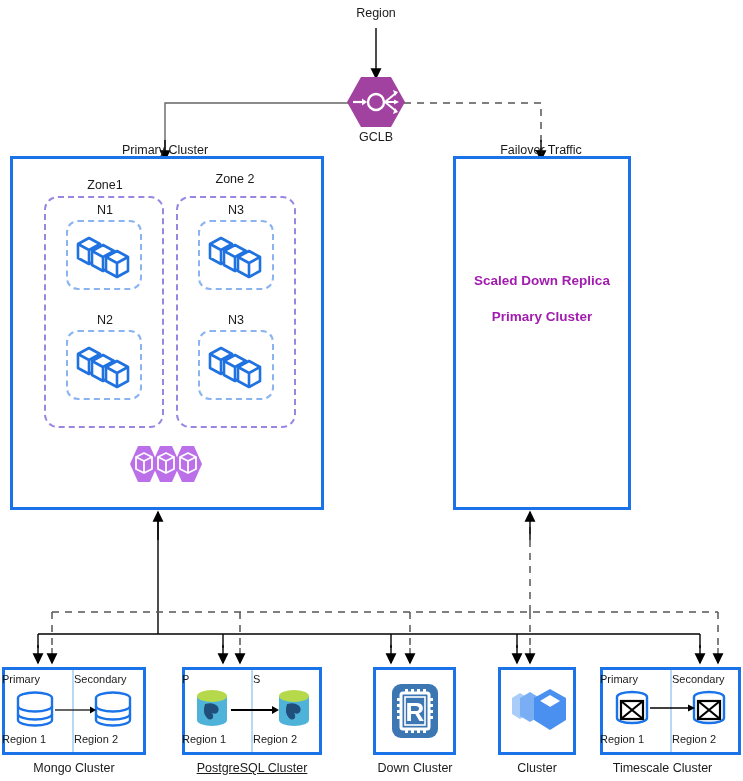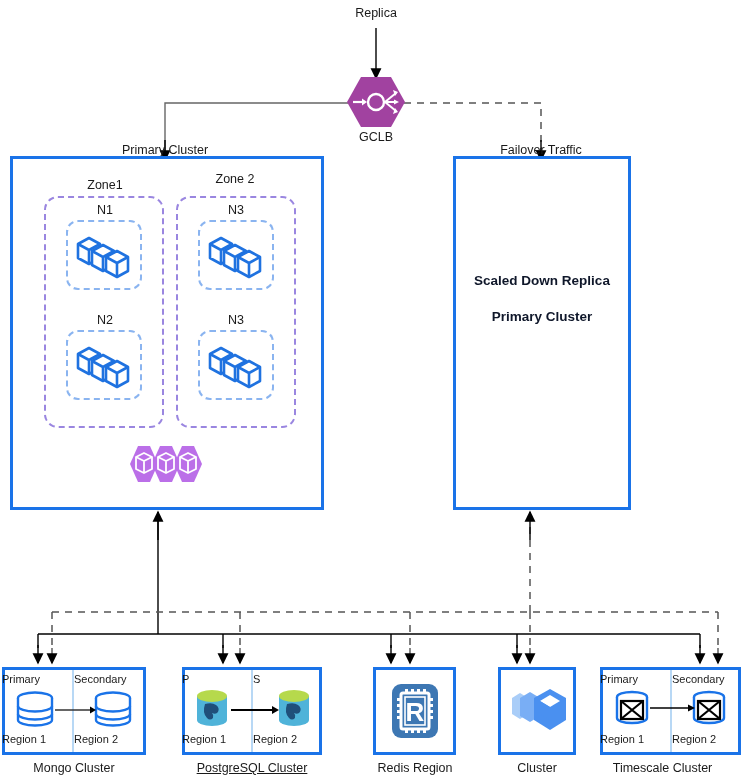--- a/index.html
+++ b/index.html
@@ -5,21 +5,21 @@
   html,body{margin:0;padding:0;background:#ffffff;}
   body{width:743px;height:781px;position:relative;overflow:hidden;
        font-family:"Liberation Sans","DejaVu Sans",sans-serif;color:#111111;}
   #stage{position:absolute;left:0;top:0;width:743px;height:781px;}
   .abs{position:absolute;}
   .lbl{font-size:12.5px;line-height:14px;color:#1a1a1a;white-space:pre;text-align:center;}
   .cluster-box{position:absolute;border:3px solid #1a73e8;background:#ffffff;box-sizing:border-box;}
   .zone-box{position:absolute;border:2px dashed #9a86e0;border-radius:14px;box-sizing:border-box;background:transparent;}
   .node-box{position:absolute;border:2px dashed #8ab4f0;border-radius:12px;box-sizing:border-box;background:transparent;}
   .svgfull{position:absolute;left:0;top:0;width:743px;height:781px;pointer-events:none;}
-  .replica-text{position:absolute;text-align:center;font-weight:bold;font-size:13.5px;line-height:18px;color:#0f172a;}
+  .replica-text{position:absolute;text-align:center;font-weight:bold;font-size:13.5px;line-height:18px;color:#a21caf;}
   .db-box{position:absolute;border:3px solid #1a73e8;box-sizing:border-box;background:#fff;}
   .divider{position:absolute;width:2px;background:#b8d8f5;}
   .cap{position:absolute;text-align:center;font-size:12.5px;color:#1a1a1a;white-space:nowrap;}
   .ico{position:absolute;}
   .celltxt{position:absolute;font-size:11px;color:#1a1a1a;white-space:nowrap;}
 </style>
 </head>
 <body>
 
 <div id="stage">
@@ -68,21 +68,21 @@
     <line x1="517" y1="645" x2="517" y2="663" stroke="#000" stroke-width="1.4" marker-end="url(#ah)"></line>
     <line x1="700" y1="645" x2="700" y2="663" stroke="#000" stroke-width="1.4" marker-end="url(#ah)"></line>
 
     <line x1="52" y1="648" x2="52" y2="663" stroke="#555555" stroke-width="1.4" marker-end="url(#ah)"></line>
     <line x1="240" y1="648" x2="240" y2="663" stroke="#555555" stroke-width="1.4" marker-end="url(#ah)"></line>
     <line x1="410" y1="648" x2="410" y2="663" stroke="#555555" stroke-width="1.4" marker-end="url(#ah)"></line>
     <line x1="530" y1="648" x2="530" y2="663" stroke="#555555" stroke-width="1.4" marker-end="url(#ah)"></line>
     <line x1="718" y1="648" x2="718" y2="663" stroke="#555555" stroke-width="1.4" marker-end="url(#ah)"></line>
   </svg>
 
-  <div class="lbl abs" style="left:340px;top:6px;width:72px;">Replica</div>
+  <div class="lbl abs" style="left:340px;top:6px;width:72px;">Region</div>
 
   <div class="ico" style="left:346px;top:76px;width:60px;height:52px;">
     <svg width="60" height="52" viewBox="0 0 60 52">
       <polygon points="15,1 45,1 59,26 45,51 15,51 1,26" fill="#a142a0"></polygon>
       <circle cx="30" cy="26" r="8" fill="none" stroke="#ffffff" stroke-width="2.4"></circle>
       <path d="M7,26 L19,26" stroke="#ffffff" stroke-width="2.2"></path>
       <path d="M16,22.5 L21,26 L16,29.5 z" fill="#ffffff"></path>
       <path d="M39,26 L50,17" stroke="#ffffff" stroke-width="2"></path>
       <path d="M39,26 L51,26" stroke="#ffffff" stroke-width="2"></path>
       <path d="M39,26 L50,35" stroke="#ffffff" stroke-width="2"></path>
@@ -251,21 +251,21 @@
         <rect x="13" y="34" width="5" height="3"></rect>
           <rect x="13" y="40" width="5" height="3"></rect>
         <rect x="44" y="22" width="5" height="3"></rect>
           <rect x="44" y="28" width="5" height="3"></rect>
         <rect x="44" y="34" width="5" height="3"></rect>
           <rect x="44" y="40" width="5" height="3"></rect>
         <text x="31" y="45" font-size="26" font-weight="bold" text-anchor="middle" font-family="Liberation Sans, sans-serif" fill="#ffffff">R</text>
       </g>
     </svg>
   </div>
-  <div class="cap" style="left:365px;top:761px;width:100px;">Redis Region</div>
+  <div class="cap" style="left:365px;top:761px;width:100px;">Down Cluster</div>
 
   <div class="db-box" style="left:498px;top:667px;width:78px;height:88px;"></div>
   <div class="ico" style="left:506px;top:682px;width:64px;height:58px;">
     <svg width="64" height="58" viewBox="0 0 64 58">
       <polygon points="6,16 14,11 22,16 22,32 14,37 6,32" fill="#a9cdf8"></polygon>
       <polygon points="14,16 24,10 34,16 34,34 24,40 14,34" fill="#79aef5"></polygon>
       <polygon points="28,16 44,7 60,16 60,38 44,48 28,38" fill="#4a90f0"></polygon>
       <polygon points="34,19 44,13 54,19 44,25" fill="#ffffff"></polygon>
       <polygon points="34,19 44,25 44,38 34,32" fill="#4a90f0"></polygon>
     </svg>

